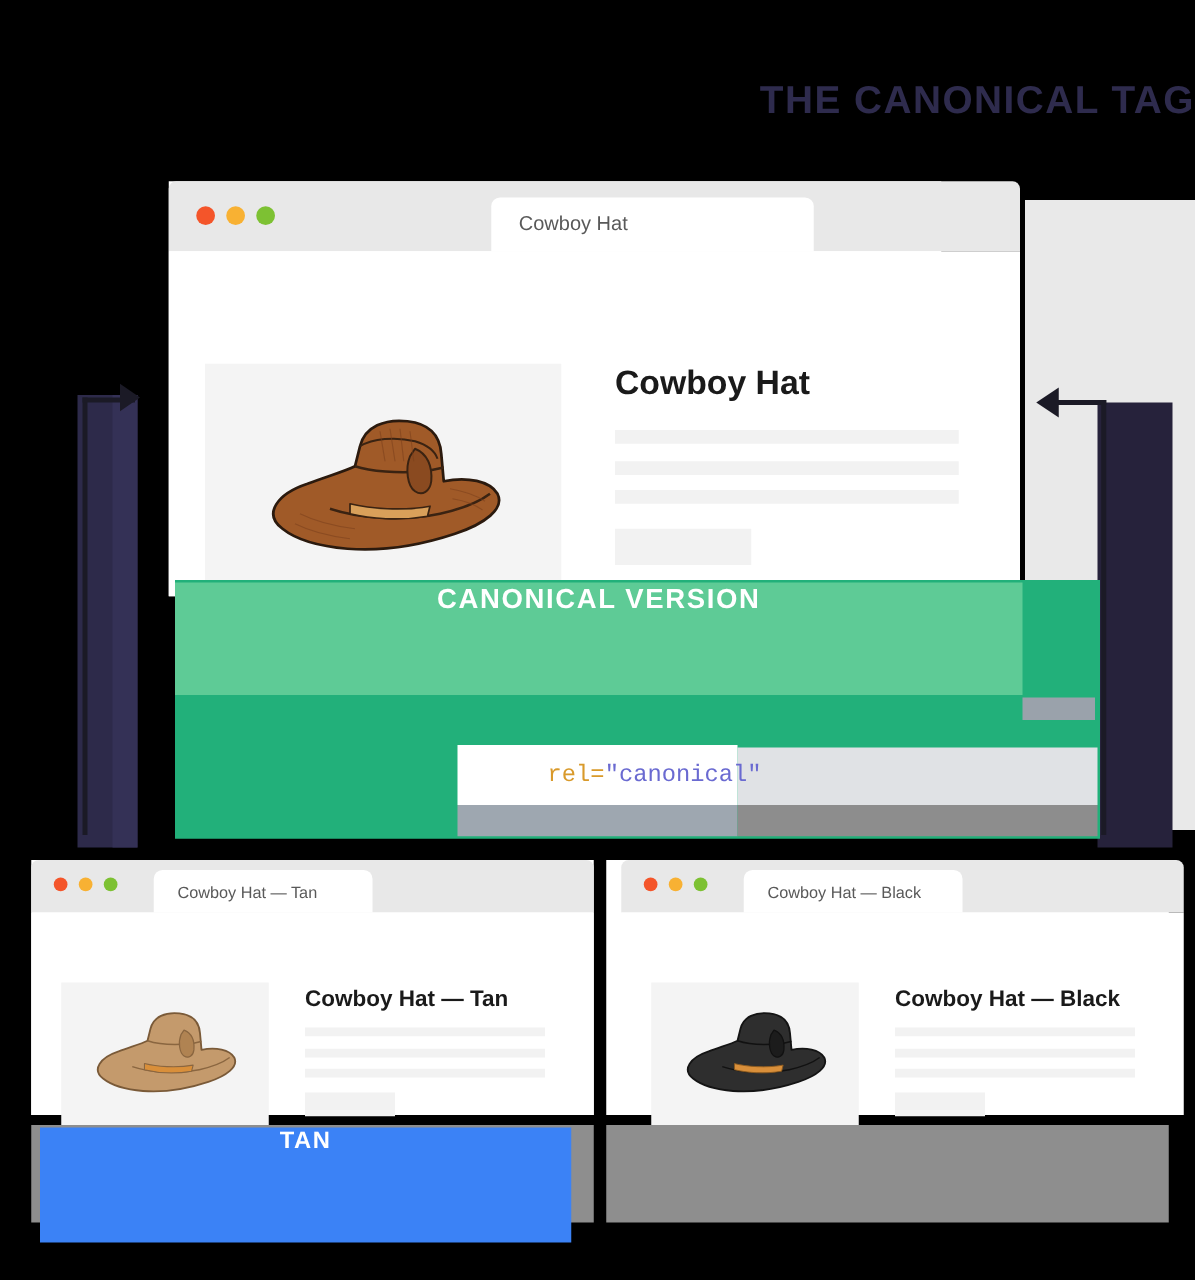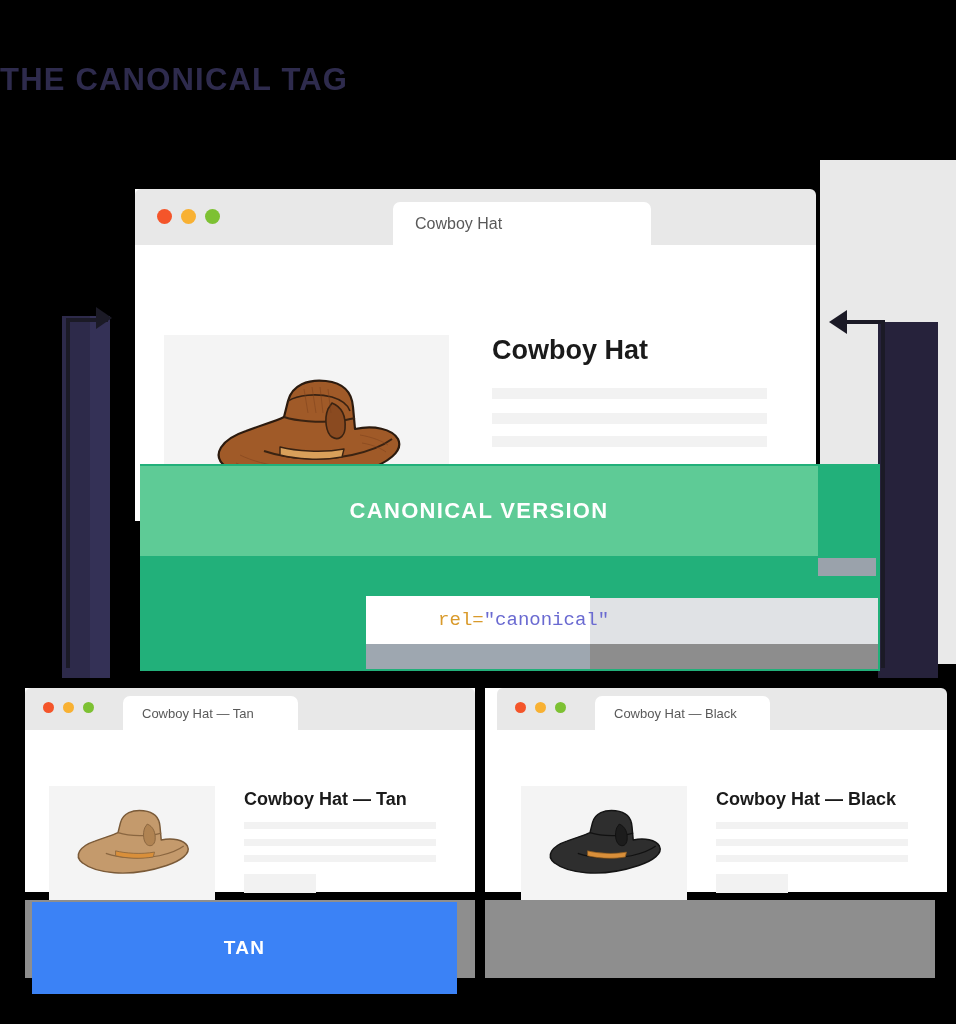--- a/index.html
+++ b/index.html
@@ -7,21 +7,21 @@
     width: 956px; height: 1024px;
     background: #000000;
     font-family: "Liberation Sans", sans-serif;
     overflow: hidden;
   }
   .stage { position: relative; width: 956px; height: 1024px; background:#000; }
 
   
   .page-title {
     position: absolute; left: 0; top: 62px; width: 956px;
-    text-align: left;
+    text-align: right;
     font-size: 31px; font-weight: bold; letter-spacing: 1.2px;
     color: #2e2b4d;
     font-family: "Liberation Sans", sans-serif;
   }
 
   
   .arrow-bar { position: absolute; background: #2d2a4a; }
   .arrow-bar-left  { left: 62px;  top: 316px; width: 48px;  height: 362px; }
   .arrow-bar-left2 { left: 90px;  top: 316px; width: 20px;  height: 362px; background:#343156; }
   .arrow-bar-right { left: 878px; top: 322px; width: 60px;  height: 356px; background:#26223b; }
@@ -71,31 +71,31 @@
     display: flex; align-items: center; justify-content: center;
     overflow: hidden;
   }
   .prod-title { position: absolute; font-weight: bold; color: #1a1a1a; }
   .ph-line { position: absolute; background: #f2f2f2; }
   .ph-block { position: absolute; background: #f2f2f2; }
 
   
   .banner {
     position: absolute; display: flex; flex-direction: column;
-    align-items: center; justify-content: center; color: #ffffff;
+    align-items: center; justify-content: flex-start; color: #ffffff;
   }
   .banner-label { font-weight: bold; letter-spacing: 1.3px; }
   .banner-url { }
 
   
   #bg-panel-right {
     position: absolute; left: 820px; top: 160px;
     width: 136px; height: 504px; background: #e9e9e9;
   }
-  #main-window { left: 135px; top: 145px; width: 618px; height: 332px; margin-top: 44px; }
+  #main-window { left: 135px; top: 145px; width: 618px; height: 332px; }
   #main-window .titlebar { width: 681px; }
   #main-window .dots { left: 22px; top: 20px; }
   #main-window .tab { left: 258px; top: 13px; width: 258px; height: 43px; font-size: 16px; }
   #main-window .content { width: 681px; height: 276px; }
   #main-window .thumb { left: 29px; top: 90px; width: 285px; height: 207px; }
   #main-window .prod-title { left: 357px; top: 90px; font-size: 27px; }
   #main-window .ph-line.l1 { left: 357px; top: 143px; width: 275px; height: 11px; }
   #main-window .ph-line.l2 { left: 357px; top: 168px; width: 275px; height: 11px; }
   #main-window .ph-line.l3 { left: 357px; top: 191px; width: 275px; height: 11px; }
   #main-window .ph-block    { left: 357px; top: 222px; width: 109px; height: 29px; }

